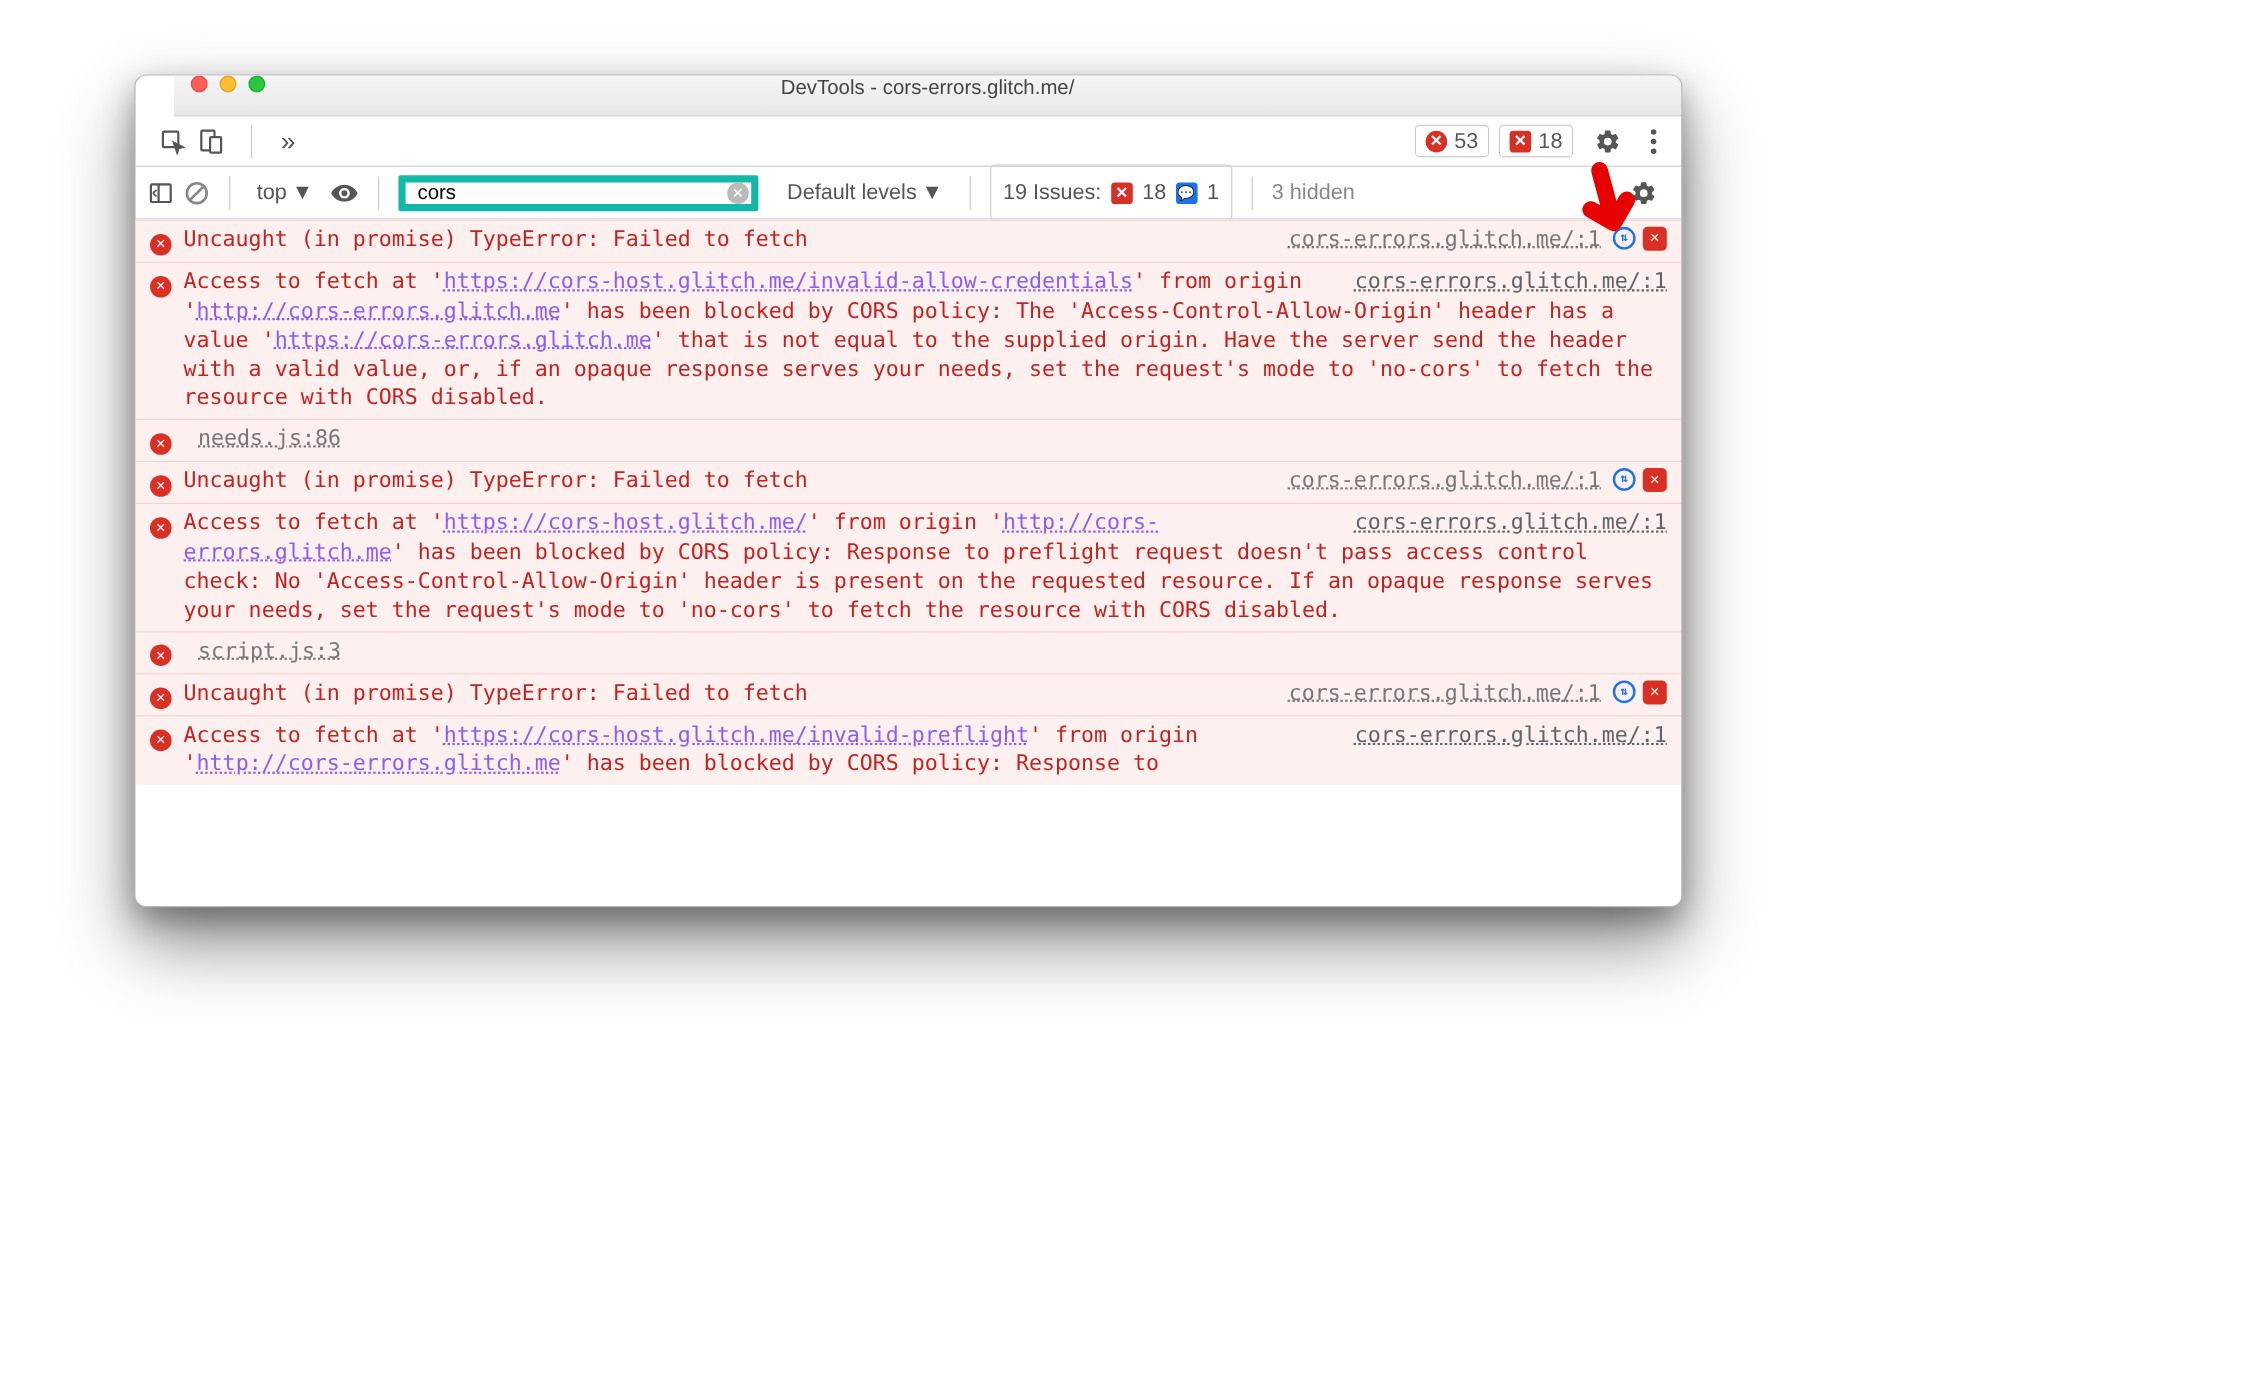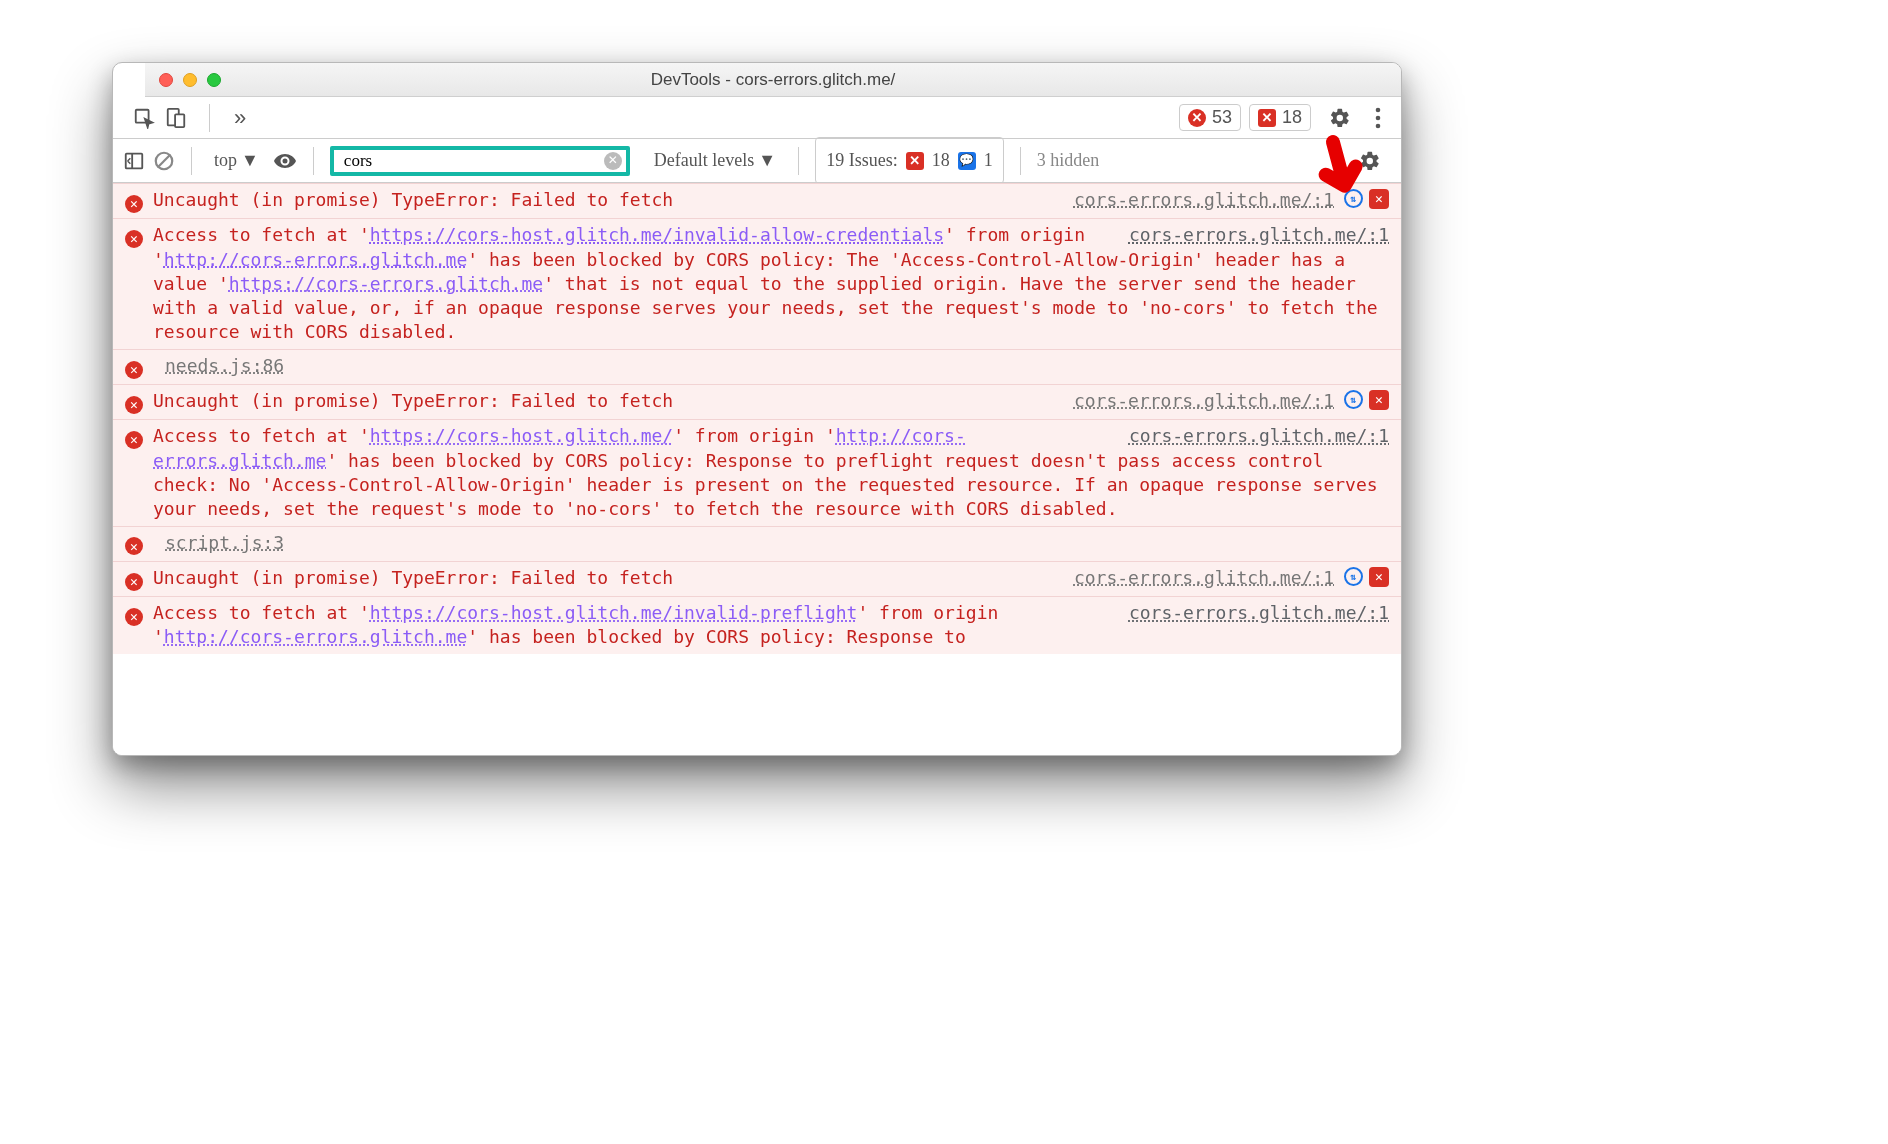--- a/index.html
+++ b/index.html
@@ -23,21 +23,21 @@
     overflow: hidden;
     display: flex;
     flex-direction: column;
   }
   
   .titlebar {
     height: 34px;
     background: linear-gradient(#f5f5f5,#e8e8e8);
     border-bottom: 1px solid #cfcfcf;
     display: flex;
-    align-items: center;
+    align-items: flex-start;
     position: relative;
     margin-left: 32px;
   }
   .traffic-lights {
     display: flex;
     gap: 10px;
     margin-left: 14px;
   }
   .tl { width: 14px; height: 14px; border-radius: 50%; }
   .tl.red { background:#ff5f57; border:1px solid #e1483f;}
@@ -67,25 +67,25 @@
   .badge-box { display:flex; align-items:center; gap:6px; padding:2px 8px; border:1px solid #ccc; border-radius:4px; font-size:18px; margin-right:4px;}
   .err-icon { width:18px; height:18px; border-radius:50%; background:#d93025; color:#fff; display:inline-flex; align-items:center; justify-content:center; font-size:13px; font-weight:bold;}
   .err-icon.sq { border-radius:3px; }
   .gear-icon, .dots-icon { color:#555; padding:0 10px; cursor:pointer;}
   .gear-svg { width:22px; height:22px; }
   
   .filter-row {
     height: 44px;
     border-bottom: 1px solid #ccc;
     display:flex; align-items:center;
-    padding:0 10px; gap:8px; font-size:18px; color:#555;font-family:Liberation Serif, serif;
+    padding:0 10px; gap:8px; font-size:18px; color:#555;
   }
   .ctx-sel { display:flex; align-items:center; gap:4px; padding:2px 6px;}
   .filter-input {
-    width: 300px; height:30px; border:4px solid #14b8a6; border-radius:2px;
+    width: 300px; height:30px; border:6px solid #14b8a6; border-radius:2px;
     padding:0 30px 0 10px; font-size:17px; font-family:inherit;
     position:relative;
   }
   .filter-wrap { position:relative; }
   .clear-x { position:absolute; right:8px; top:50%; transform:translateY(-50%);
     width:18px;height:18px;border-radius:50%;background:#bbb;color:#fff;
     display:flex;align-items:center;justify-content:center;font-size:12px;cursor:pointer;}
   .issues-box { display:flex; align-items:center; gap:8px; border:1px solid #ccc; border-radius:4px; padding:12px 10px;}
   .msg-icon { width:18px;height:18px;border-radius:3px;background:#1a73e8;color:#fff;display:inline-flex;align-items:center;justify-content:center;font-size:12px;}
   .hidden-txt { color:#888; position:relative;}

